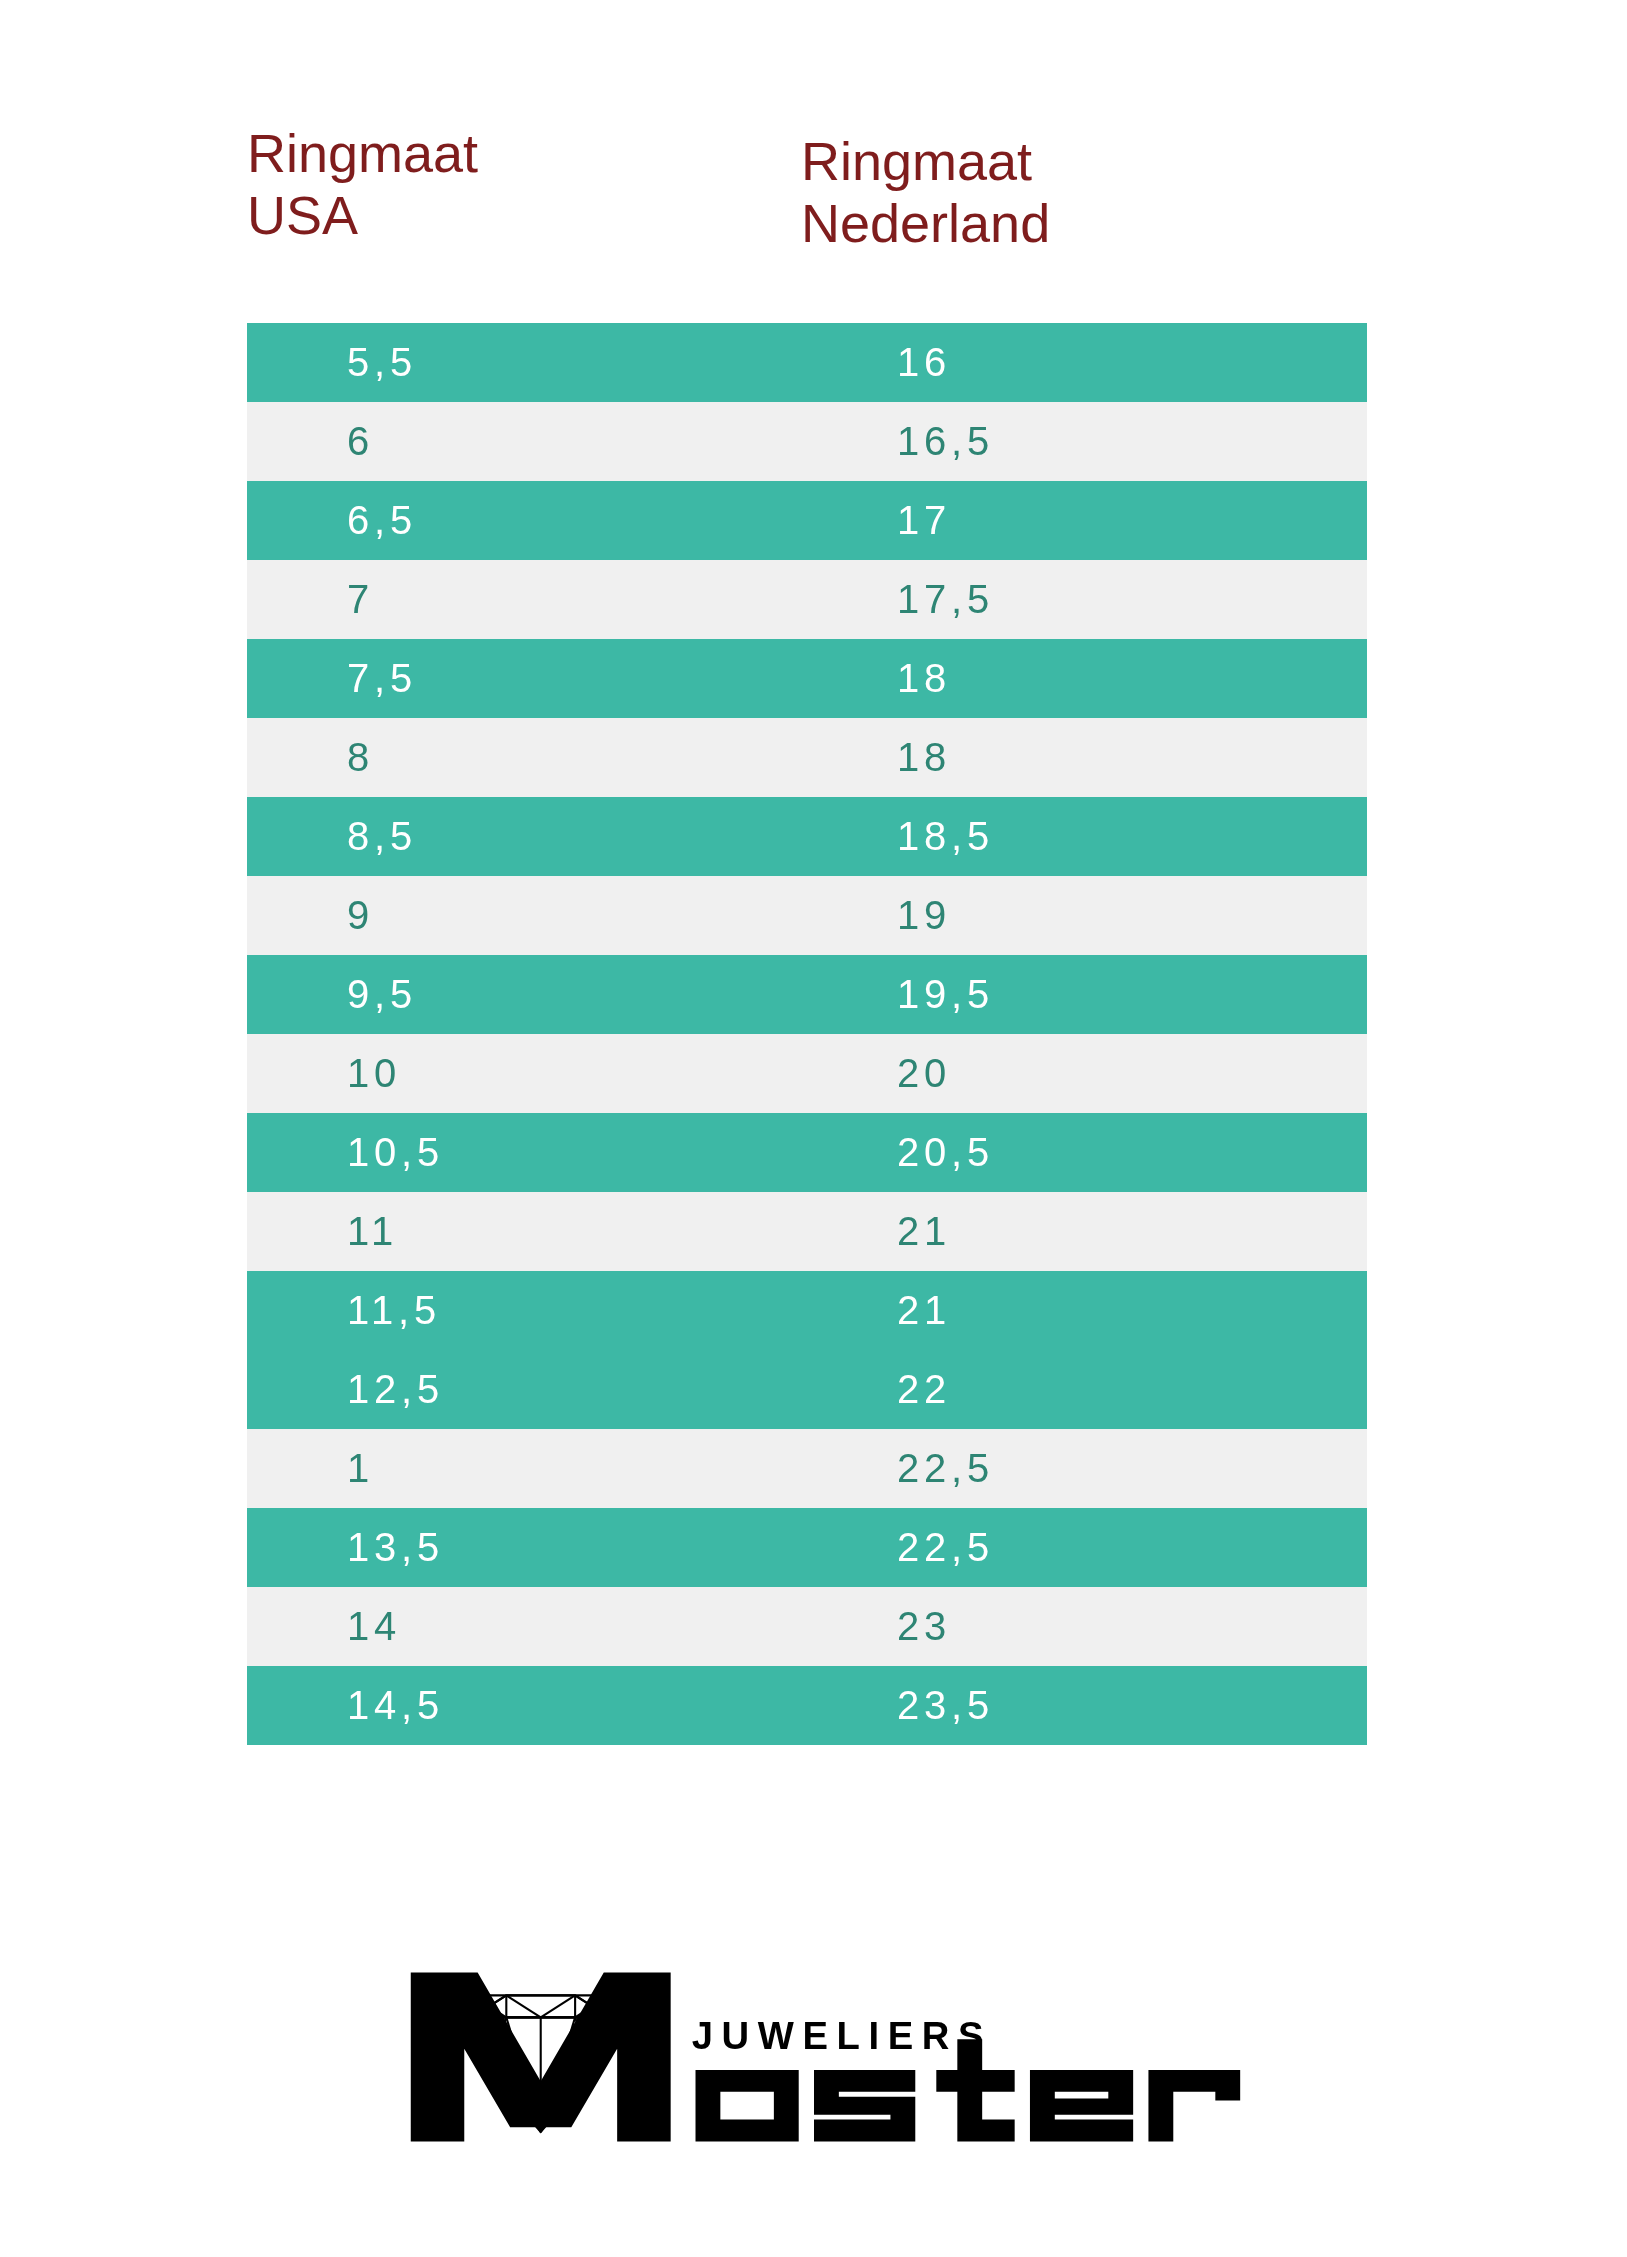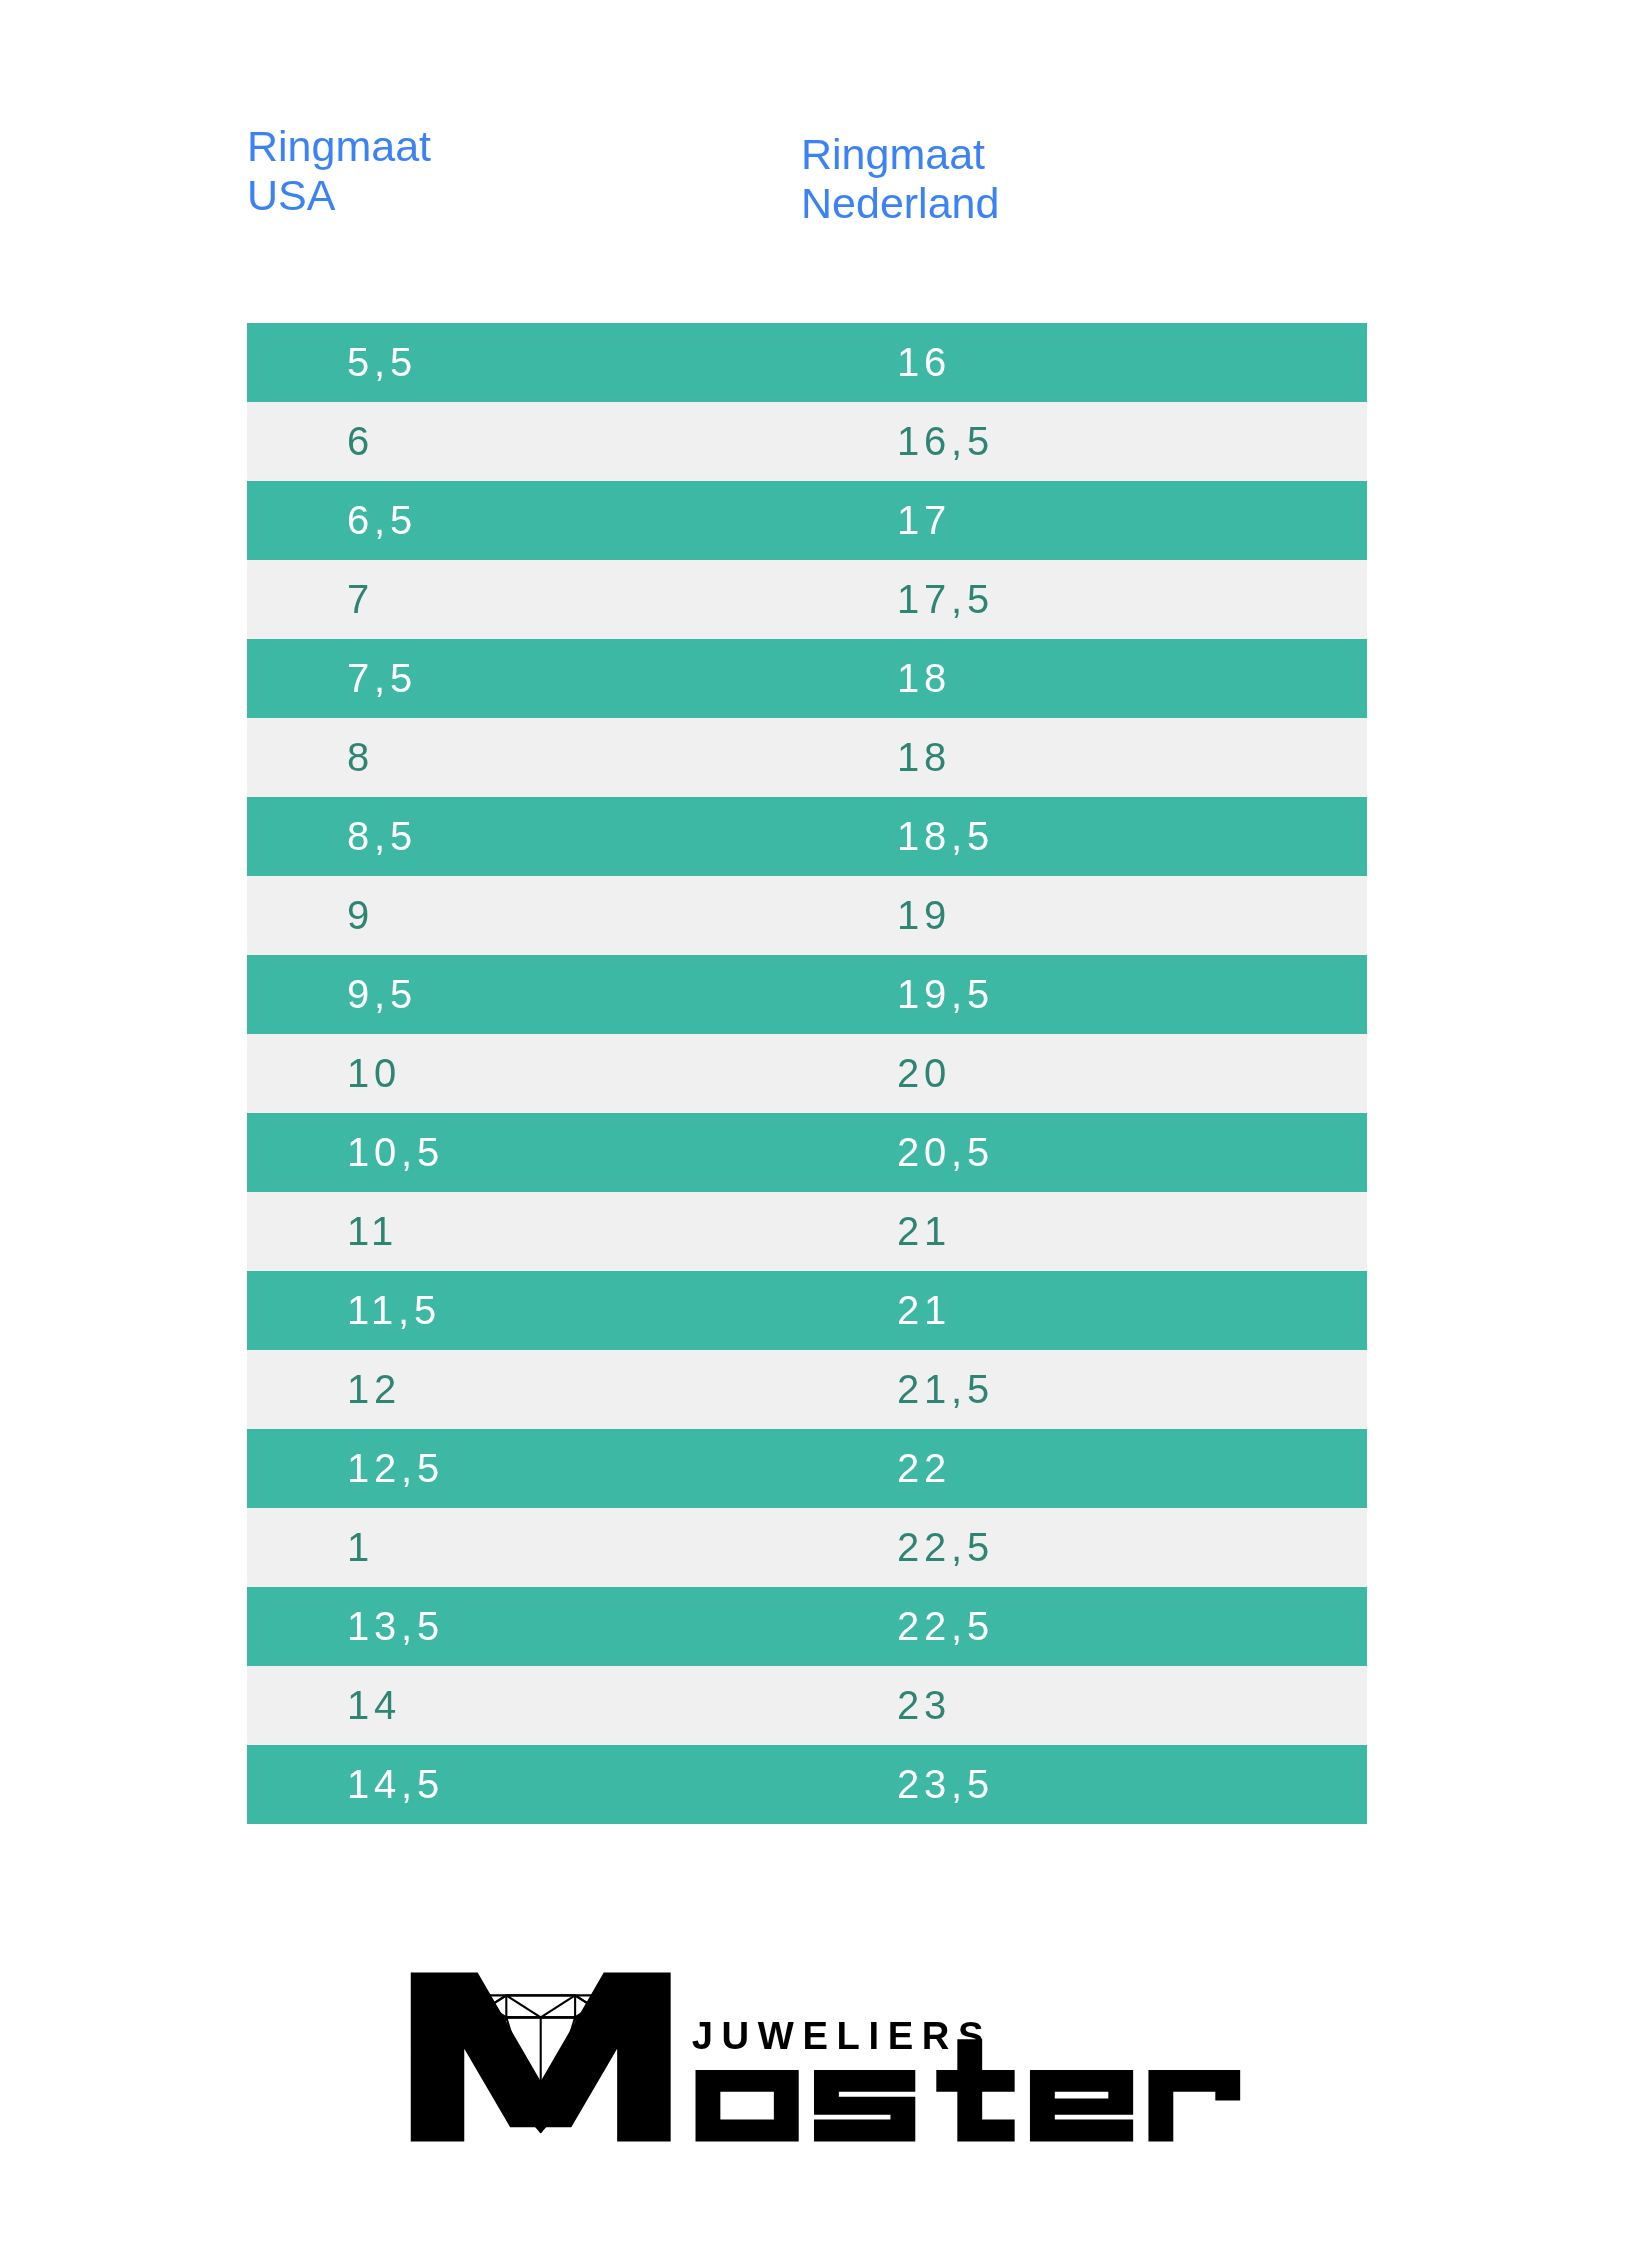--- a/index.html
+++ b/index.html
@@ -24,23 +24,23 @@
   
   .headers {
     position: absolute;
     left: 0;
     top: 122px;
     width: 1628px;
     height: 153px;
   }
   .col-header {
     position: absolute;
-    font-size: 43px;
+    font-size: 54px;
     line-height: 1.15;
-    color: #3b82f6;
+    color: #7f1d1d;
     font-weight: 400;
     white-space: pre-line;
   }
   .col-header.usa {
     left: 247px;
     top: 0;
   }
   .col-header.nl {
     left: 801px;
     top: 7.6px;
@@ -163,24 +163,20 @@
         <div class="cell usa">10,5</div>
         <div class="cell nl">20,5</div>
       </div>
       <div class="row even">
         <div class="cell usa">11</div>
         <div class="cell nl">21</div>
       </div>
       <div class="row odd">
         <div class="cell usa">11,5</div>
         <div class="cell nl">21</div>
-      </div>
-      <div class="row even">
-        <div class="cell usa">12</div>
-        <div class="cell nl">21,5</div>
       </div>
       <div class="row odd">
         <div class="cell usa">12,5</div>
         <div class="cell nl">22</div>
       </div>
       <div class="row even">
         <div class="cell usa">1</div>
         <div class="cell nl">22,5</div>
       </div>
       <div class="row odd">

